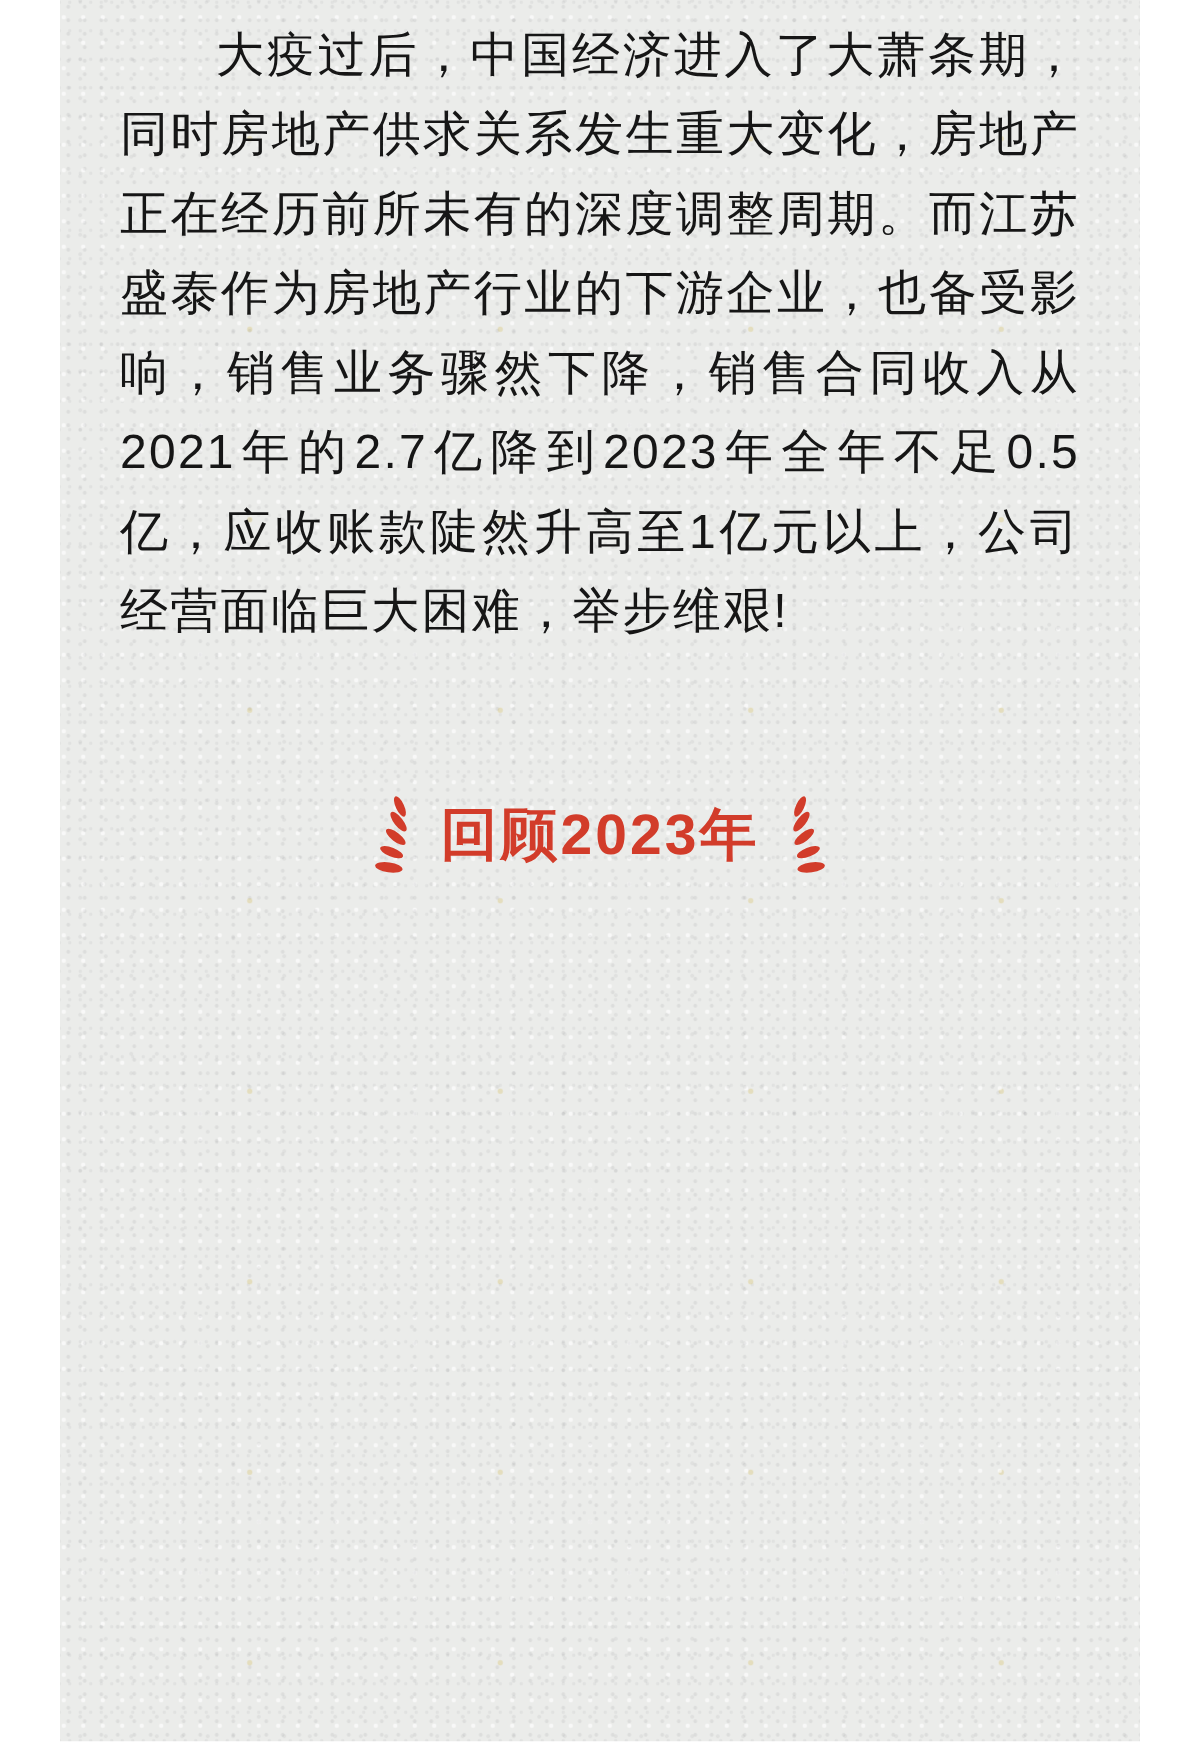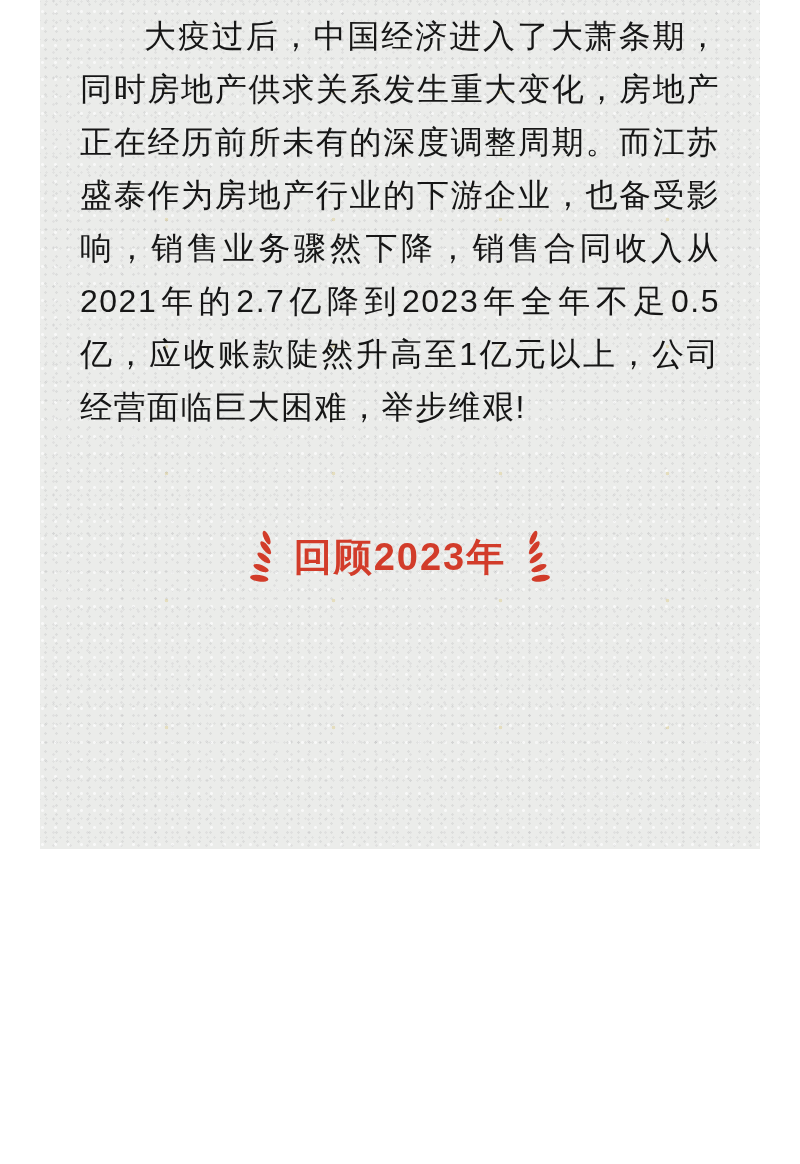--- a/index.html
+++ b/index.html
@@ -4,21 +4,21 @@
 <style>
   html, body {
     margin: 0;
     padding: 0;
     background: #ffffff;
     font-family: "Liberation Sans", "DejaVu Sans", sans-serif;
   }
   .page {
     position: relative;
     width: 800px;
-    height: 849px;
+    height: 1161px;
     background: #ffffff;
     overflow: hidden;
   }
   
   .paper {
     position: absolute;
     left: 40px;
     top: 0;
     width: 720px;
     height: 1164px;

